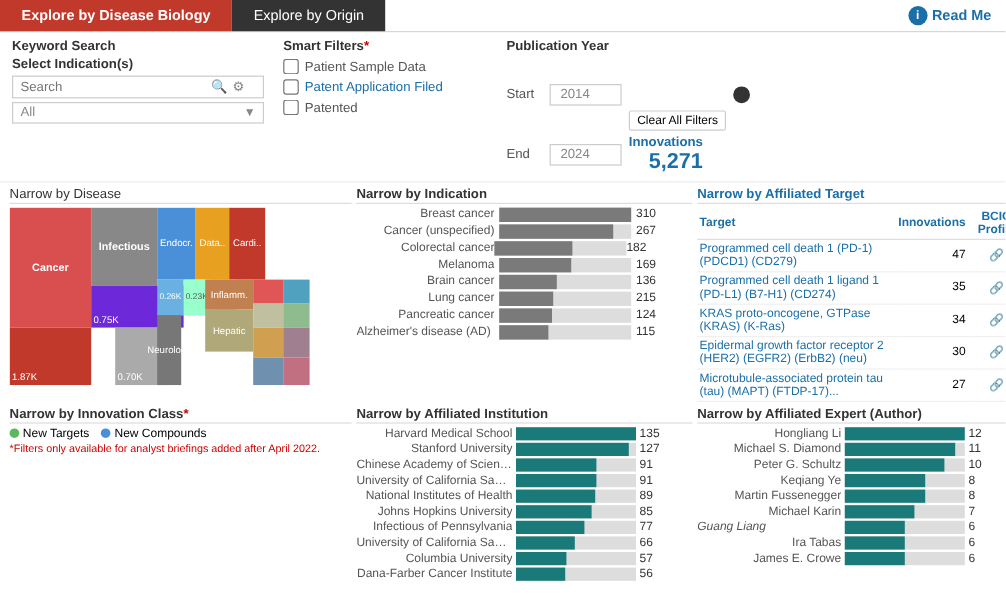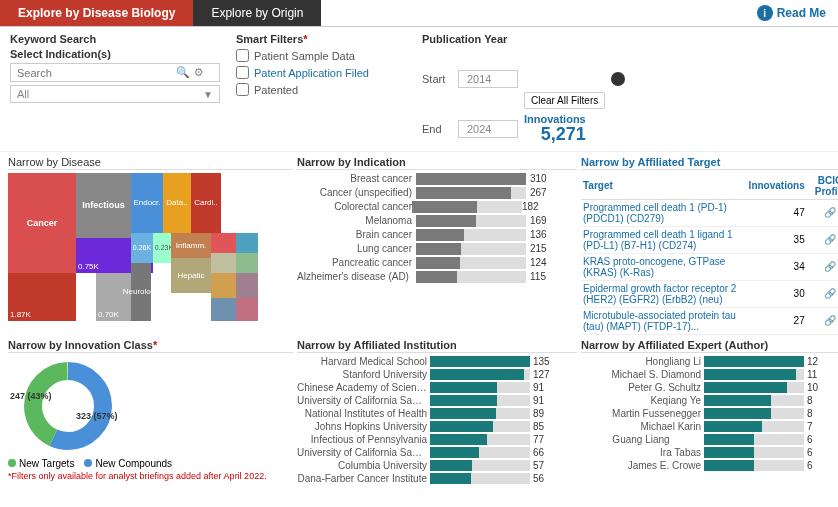--- a/index.html
+++ b/index.html
@@ -206,32 +206,20 @@
   </tr>
         </tbody>
     </table>
   </div>
 </div>
 
 <div style="display:grid;grid-template-columns:285px 280px 273px;padding:2px 8px 4px;gap:4px;">
 
   <div>
     <div style="font-size:11px;font-weight:bold;color:#333;margin-bottom:3px;border-bottom:1px solid #ddd;padding-bottom:1px;">Narrow by Innovation Class<span style="color:#c00;">*</span></div>
-    <div style="display:flex;align-items:center;gap:8px;">
-      <div style="position:relative;width:120px;height:100px;display:flex;align-items:center;justify-content:center;">
-        <svg width="110" height="100" viewBox="0 0 110 100">
-
-          <circle cx="55" cy="50" r="35" fill="none" stroke="#4a90d9" stroke-width="18" stroke-dasharray="125 219" stroke-dashoffset="0" transform="rotate(-90 55 50)"></circle>
-          <circle cx="55" cy="50" r="35" fill="none" stroke="#5cb85c" stroke-width="18" stroke-dasharray="94 219" stroke-dashoffset="-125" transform="rotate(-90 55 50)"></circle>
-        </svg>
-
-        <div style="position:absolute;left:2px;top:35px;font-size:9px;color:#333;font-weight:bold;text-align:center;">247 (43%)</div>
-        <div style="position:absolute;left:68px;top:55px;font-size:9px;color:#333;font-weight:bold;text-align:center;">323 (57%)</div>
-      </div>
-    </div>
     <div style="display:flex;gap:10px;margin-top:2px;font-size:10px;">
       <div style="display:flex;align-items:center;gap:3px;">
         <div style="width:8px;height:8px;border-radius:50%;background:#5cb85c;"></div>
         <span>New Targets</span>
       </div>
       <div style="display:flex;align-items:center;gap:3px;">
         <div style="width:8px;height:8px;border-radius:50%;background:#4a90d9;"></div>
         <span>New Compounds</span>
       </div>
     </div>
@@ -353,21 +341,21 @@
     <div style="font-size:10px;color:#333;width:18px;">8</div>
   </div>
         <div style="display: flex; align-items: center; margin-bottom: 2px; gap: 3px; cursor: pointer;">
     <div style="width:120px;text-align:right;font-size:10px;color:#555;white-space:nowrap;overflow:hidden;text-overflow:ellipsis;">Michael Karin</div>
     <div style="width:100px;background:#ddd;height:11px;">
       <div style="width:58.333333333333336%;height:100%;background:#1a7a7a;"></div>
     </div>
     <div style="font-size:10px;color:#333;width:18px;">7</div>
   </div>
         <div style="display: flex; align-items: center; margin-bottom: 2px; gap: 3px; cursor: pointer;">
-    <div style="width:120px;text-align:center;font-size:10px;color:#555;white-space:nowrap;overflow:hidden;text-overflow:ellipsis;">Guang Liang</div>
+    <div style="width:120px;text-align:left;font-size:10px;color:#555;white-space:nowrap;overflow:hidden;text-overflow:ellipsis;font-style:italic;">Guang Liang</div>
     <div style="width:100px;background:#ddd;height:11px;">
       <div style="width:50%;height:100%;background:#1a7a7a;"></div>
     </div>
     <div style="font-size:10px;color:#333;width:18px;">6</div>
   </div>
         <div style="display: flex; align-items: center; margin-bottom: 2px; gap: 3px; cursor: pointer;">
     <div style="width:120px;text-align:right;font-size:10px;color:#555;white-space:nowrap;overflow:hidden;text-overflow:ellipsis;">Ira Tabas</div>
     <div style="width:100px;background:#ddd;height:11px;">
       <div style="width:50%;height:100%;background:#1a7a7a;"></div>
     </div>

